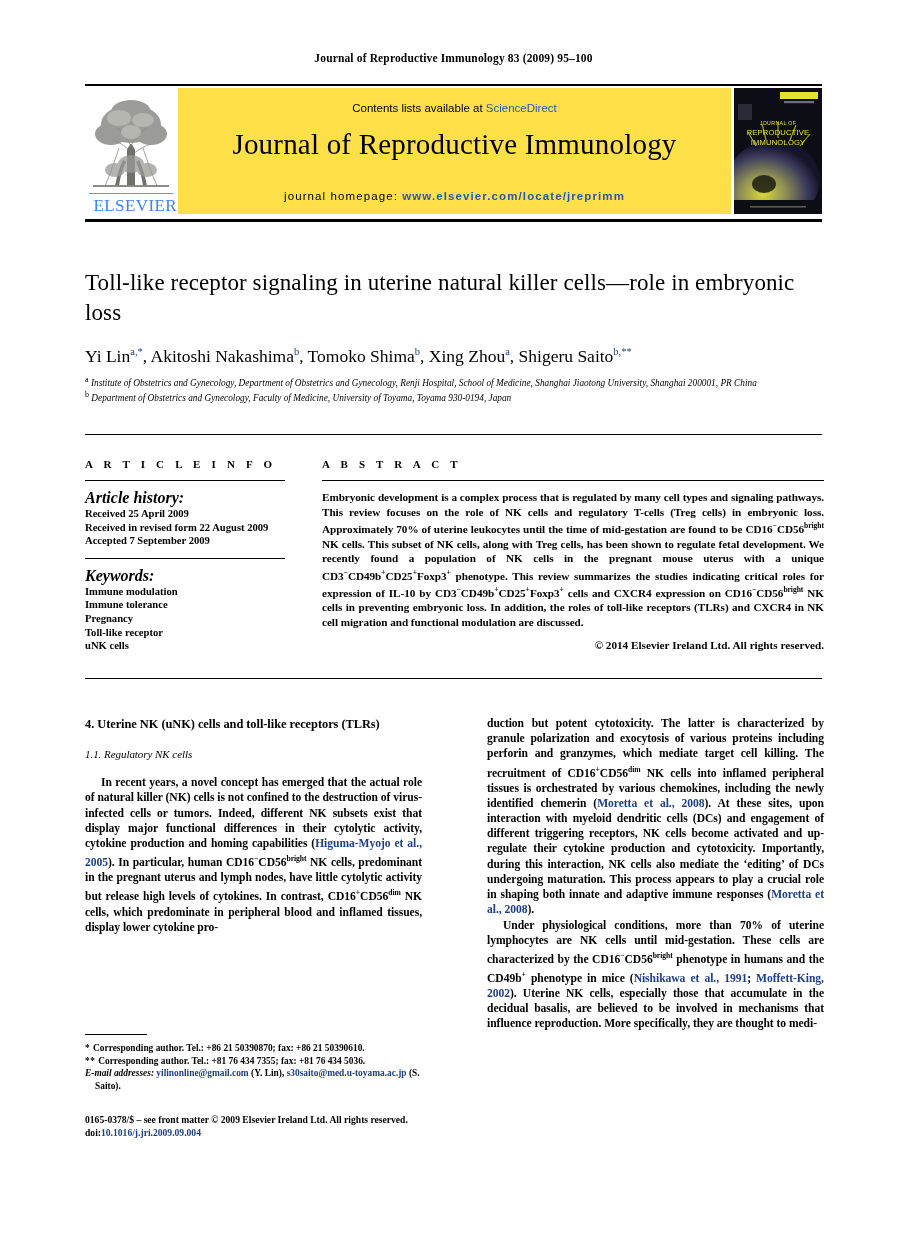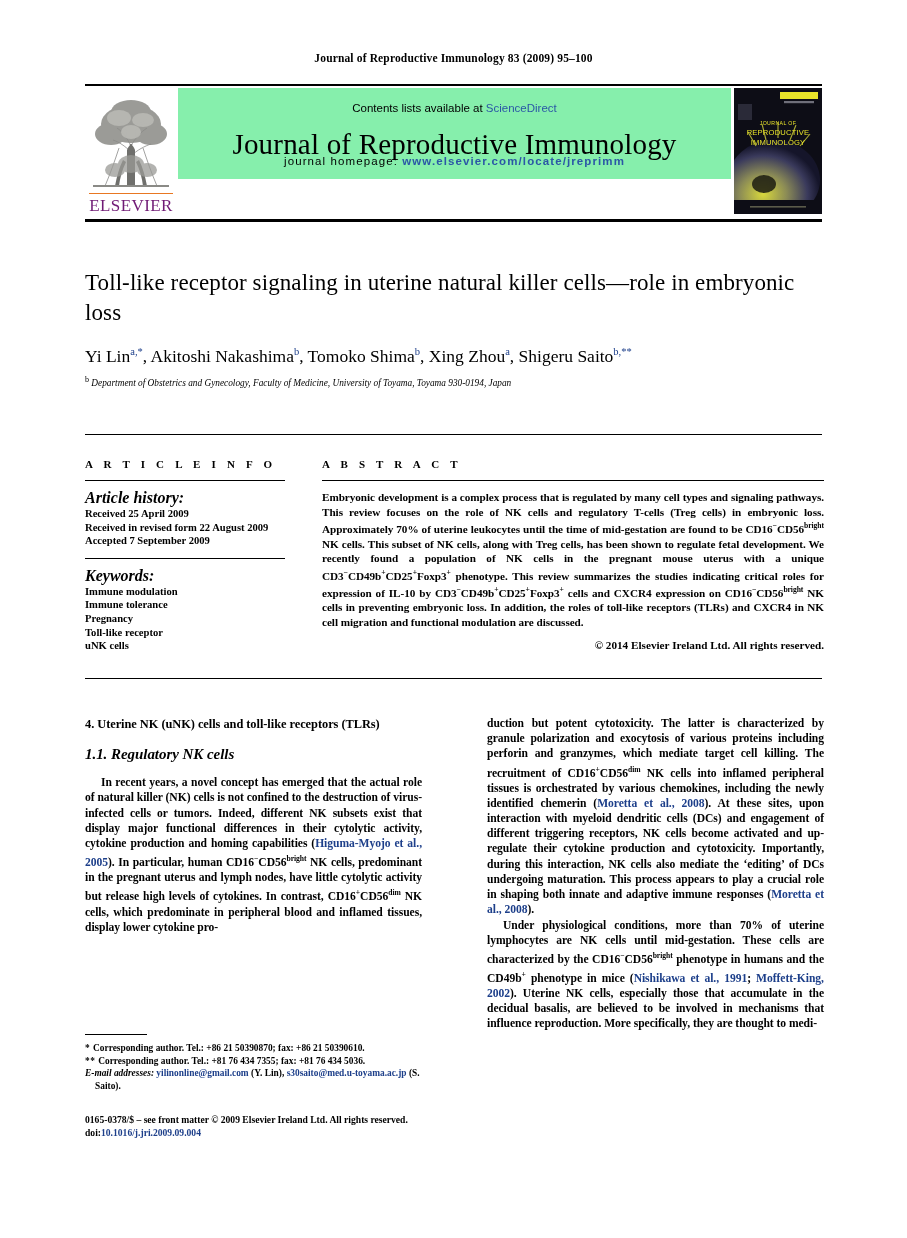--- a/index.html
+++ b/index.html
@@ -25,22 +25,22 @@
   .masthead {
     position:absolute; left:85px; top:84px; width:737px; height:134px;
   }
   .mh-rule-top {
     position:absolute; left:0; top:0; width:737px; height:2px; background:#000;
   }
   .mh-logo {
     position:absolute; left:0; top:6px; width:92px; height:126px;
   }
   .mh-center {
-    position:absolute; left:93px; top:4px; width:553px; height:91px;
-    background:#86efac;
+    position:absolute; left:93px; top:4px; width:553px; height:126px;
+    background:#fde047;
   }
   .contents-line {
     position:absolute; top:14px; left:0; width:553px; text-align:center;
     font-family:"Liberation Sans", sans-serif; font-size:11.5px; color:#000;
   }
   .contents-line .sd { color:#2b57a6; }
   .journal-title {
     position:absolute; top:40px; left:0; width:553px; text-align:center;
     font-size:29px; letter-spacing:.2px;
   }
@@ -54,22 +54,22 @@
     position:absolute; right:0; top:4px; width:88px; height:126px;
     background:#111018; overflow:hidden;
   }
   .mh-rule-bot {
     position:absolute; left:0; bottom:-4px; width:737px; height:3px; background:#000;
   }
 
   
   .els-wrap { position:relative; width:92px; height:126px; }
   .els-word {
-    position:absolute; bottom:0px; left:0; width:92px; text-align:center;
-    font-family:"Liberation Serif", serif; font-size:17px; color:#701a75;
+    position:absolute; bottom:0px; left:0; width:92px; text-align:right;
+    font-family:"Liberation Serif", serif; font-size:17px; color:#3b82f6;
     letter-spacing:.4px;
   }
   .els-rule {
     position:absolute; bottom:22px; left:4px; width:84px; height:1.5px; background:#e87722;
   }
 
   
   .title {
     position:absolute; left:85px; top:268px; width:740px;
     font-size:23px; line-height:30px; letter-spacing:.1px;
@@ -118,21 +118,21 @@
 
   
   .col {
     position:absolute; top:716px; width:337px;
     font-size:11.6px; line-height:15.2px; text-align:justify; font-weight:bold;
     letter-spacing:-.05px;
   }
   .col-left  { left:85px; }
   .col-right { left:487px; }
   .h1 { font-size:12.4px; line-height:16px; font-weight:bold; margin:0 0 15px 0; }
-  .h2 { font-size:15px; font-style:italic; font-weight:bold; margin:1px 0 13px 0; }
+  .h2 { font-size:11px; font-style:italic; font-weight:normal; margin:1px 0 13px 0; }
   .col p { margin:0; text-indent:16px; }
   .col p.noind { text-indent:0; }
   a.cit { color:#1d3f8a; text-decoration:none; }
 
   
   .footnotes {
     position:absolute; left:85px; top:1034px; width:337px;
     font-size:9.4px; line-height:12.4px; font-weight:bold;
   }
   .fn-rule { width:62px; height:1.4px; background:#000; margin-bottom:7px; }
@@ -236,20 +236,21 @@
         <rect x="4" y="16" width="14" height="16" fill="#2a2a38"></rect>
       </svg>
     </div>
 
     <div class="mh-rule-bot"></div>
   </div>
 
   <div class="title">Toll-like receptor signaling in uterine natural killer cells—role in embryonic loss</div>
   <div class="authors">Yi Lin<sup>a,*</sup>, Akitoshi Nakashima<sup>b</sup>, Tomoko Shima<sup>b</sup>, Xing Zhou<sup>a</sup>, Shigeru Saito<sup>b,**</sup></div>
   <div class="affil">
+    <div><sup>a</sup> <span>Institute of Obstetrics and Gynecology, Department of Obstetrics and Gynecology, Renji Hospital, School of Medicine, Shanghai Jiaotong University, Shanghai 200001, PR China</span></div>
     <div><sup>b</sup> <span>Department of Obstetrics and Gynecology, Faculty of Medicine, University of Toyama, Toyama 930-0194, Japan</span></div>
   </div>
   <div class="title-rule"></div>
 
   <div class="info-col">
     <div class="sec-label">A R T I C L E   I N F O</div>
     <div class="info-rule"></div>
     <div class="info-h">Article history:</div>
     <div class="info-line">Received 25 April 2009</div>
     <div class="info-line">Received in revised form 22 August 2009</div>

